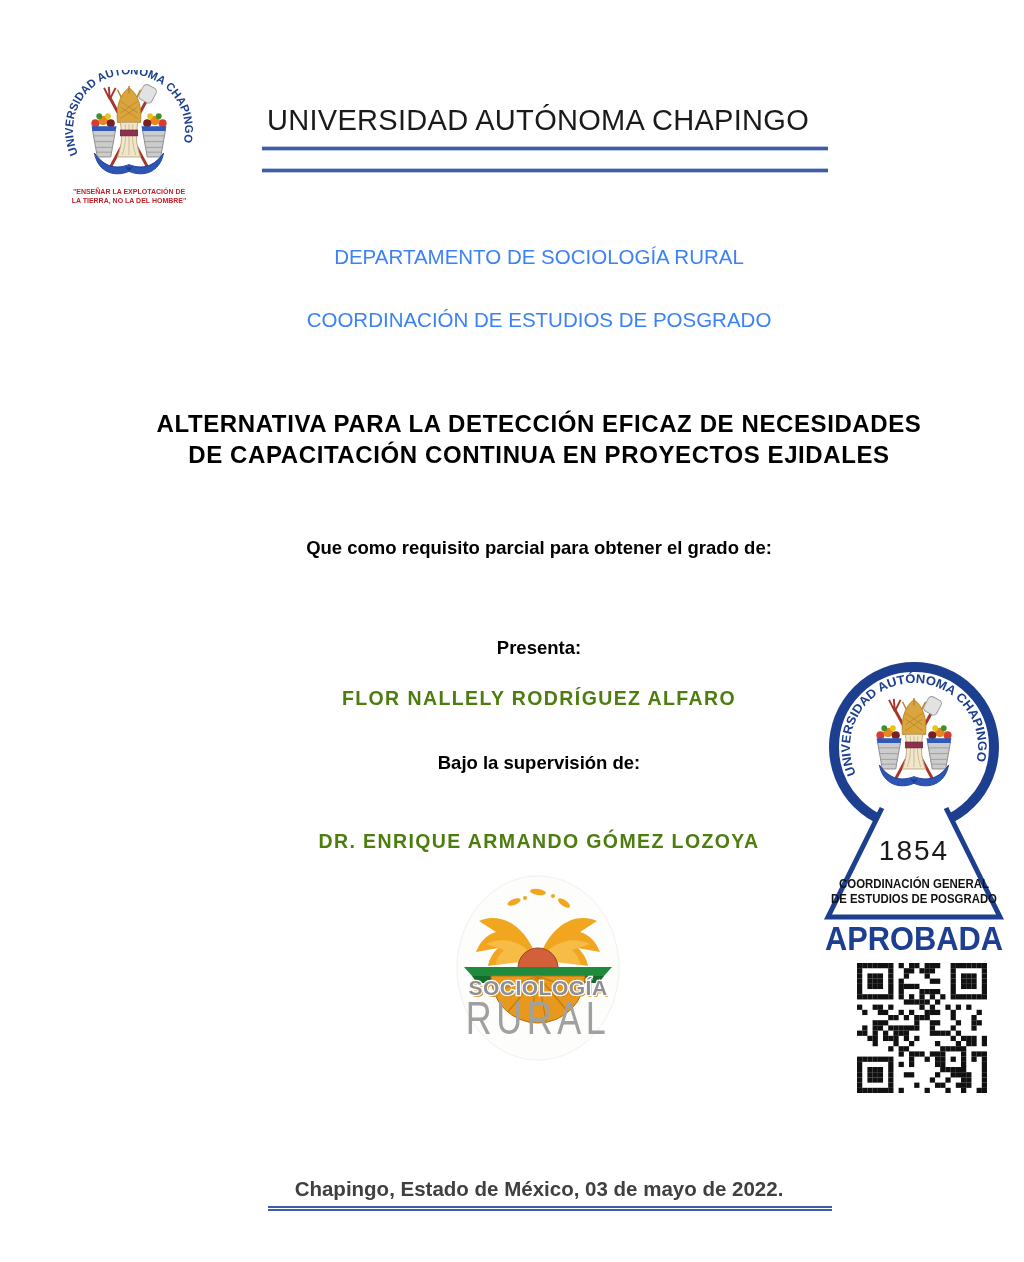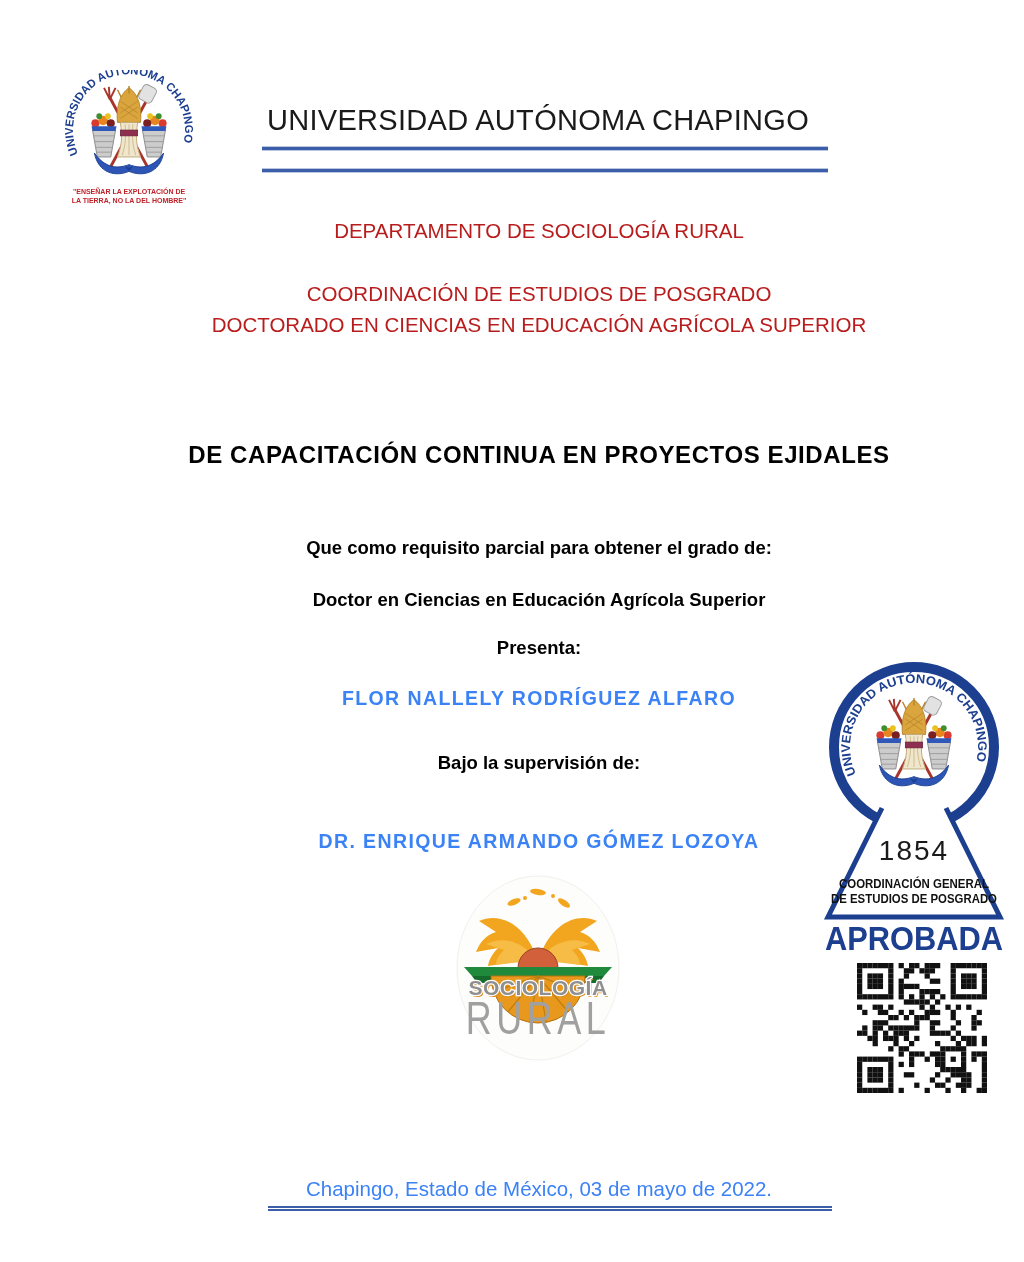--- a/index.html
+++ b/index.html
@@ -8,29 +8,29 @@
     font-family:"Liberation Sans","DejaVu Sans",sans-serif; color:#111;
     overflow:hidden;
   }
   .abs{position:absolute;}
   .center-band{left:54px; width:970px; text-align:center;}
   .univ-name{left:230px; top:104px; width:616px; text-align:center;
     font-size:29px; color:#1a1a1a; letter-spacing:0.3px;}
   .rule{left:262px; width:566px; height:3px; background:#3c5da8;
     box-shadow:0 1px 0 rgba(60,93,168,.35), 0 -1px 0 rgba(60,93,168,.35);}
   .rule1{top:147px;} .rule2{top:169px;}
-  .dept{font-size:20.5px; color:#b91c1c;}
+  .dept{font-size:20.5px; color:#3b82f6;margin-top:26px;}
   .dept1{top:219px;} .dept2{top:282px;} .dept3{top:313px;}
   .title-line{font-weight:bold; font-size:24px; letter-spacing:0.6px; color:#000;}
   .title1{top:410px;} .title2{top:441px;}
   .midbold{font-weight:bold; font-size:18.5px; color:#000;}
   .req{top:537px;} .degree{top:589px;} .presenta{top:637px;}
-  .bigname{font-weight:bold; font-size:19.5px; letter-spacing:1.4px; color:#3b82f6;}
+  .bigname{font-weight:bold; font-size:19.5px; letter-spacing:1.4px; color:#4d7c0f;}
   .author{top:687px;} .bajo{top:752px;} .supervisor{top:830px;}
-  .place-date{top:1177px; font-size:20.5px; color:#3b82f6;}
+  .place-date{top:1177px; font-size:20.5px; color:#404040;font-weight:bold;}
   .bottom-rule{left:268px; top:1206px; width:564px; height:0;
     border-top:5px double #3c5da8;}
   svg text{font-family:"Liberation Sans","DejaVu Sans",sans-serif;}
 </style>
 </head>
 <body>
 
 <div class="page">
 
   <svg class="abs" style="left:56px;top:70px" width="146" height="142" viewBox="0 0 146 142" xmlns="http://www.w3.org/2000/svg" xmlns:xlink="http://www.w3.org/1999/xlink">
@@ -84,26 +84,25 @@
     <text x="73" y="124" text-anchor="middle" font-size="7" font-weight="bold" fill="#c0232a">"ENSEÑAR LA EXPLOTACIÓN DE</text>
     <text x="73" y="133" text-anchor="middle" font-size="7" font-weight="bold" fill="#c0232a">LA TIERRA, NO LA DEL HOMBRE"</text>
   </svg>
 
   <div class="abs univ-name">UNIVERSIDAD AUTÓNOMA CHAPINGO</div>
   <div class="abs rule rule1"></div>
   <div class="abs rule rule2"></div>
 
   <div class="abs center-band dept dept1">DEPARTAMENTO DE SOCIOLOGÍA RURAL</div>
   <div class="abs center-band dept dept2">COORDINACIÓN DE ESTUDIOS DE POSGRADO</div>
-  <div class="abs center-band dept dept3">DOCTORADO EN CIENCIAS EN EDUCACIÓN AGRÍCOLA SUPERIOR</div>
-
+
+  <div class="abs center-band title-line title1">ALTERNATIVA PARA LA DETECCIÓN EFICAZ DE NECESIDADES</div>
   <div class="abs center-band title-line title2">DE CAPACITACIÓN CONTINUA EN PROYECTOS EJIDALES</div>
 
   <div class="abs center-band midbold req">Que como requisito parcial para obtener el grado de:</div>
-  <div class="abs center-band midbold degree">Doctor en Ciencias en Educación Agrícola Superior</div>
   <div class="abs center-band midbold presenta">Presenta:</div>
   <div class="abs center-band bigname author">FLOR NALLELY RODRÍGUEZ ALFARO</div>
 
   <div class="abs center-band midbold bajo">Bajo la supervisión de:</div>
   <div class="abs center-band bigname supervisor">DR. ENRIQUE ARMANDO GÓMEZ LOZOYA</div>
 
   <svg class="abs" style="left:452px;top:872px" width="172" height="192" viewBox="0 0 172 192" xmlns="http://www.w3.org/2000/svg">
     <ellipse cx="86" cy="96" rx="81" ry="92" fill="#fdfdfc" stroke="#f0f0ec"></ellipse>
 
     <g fill="#f2a51e">

